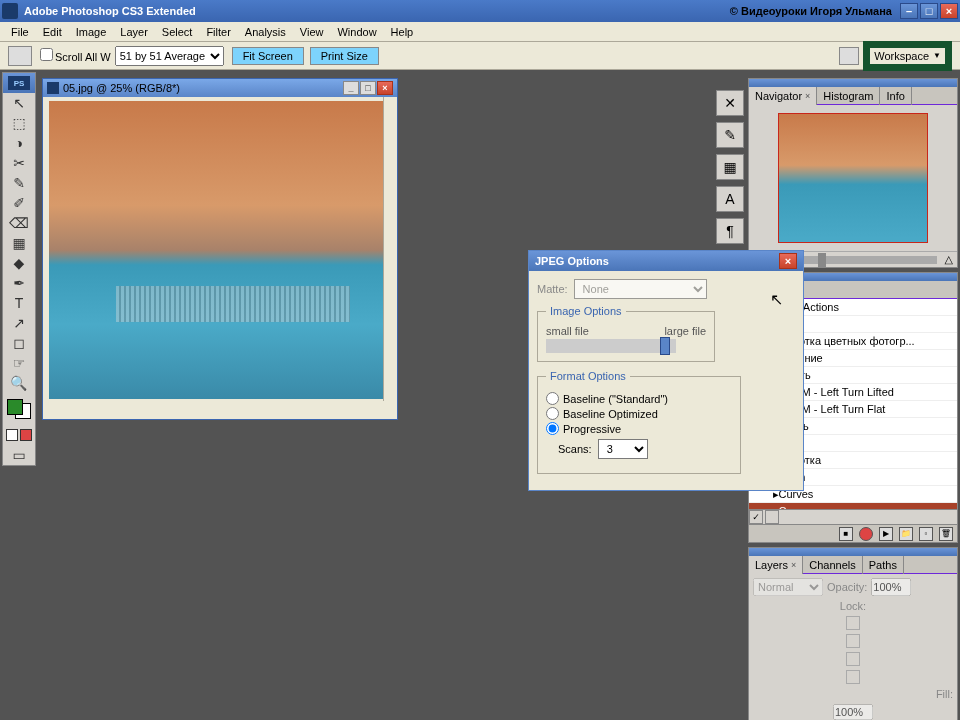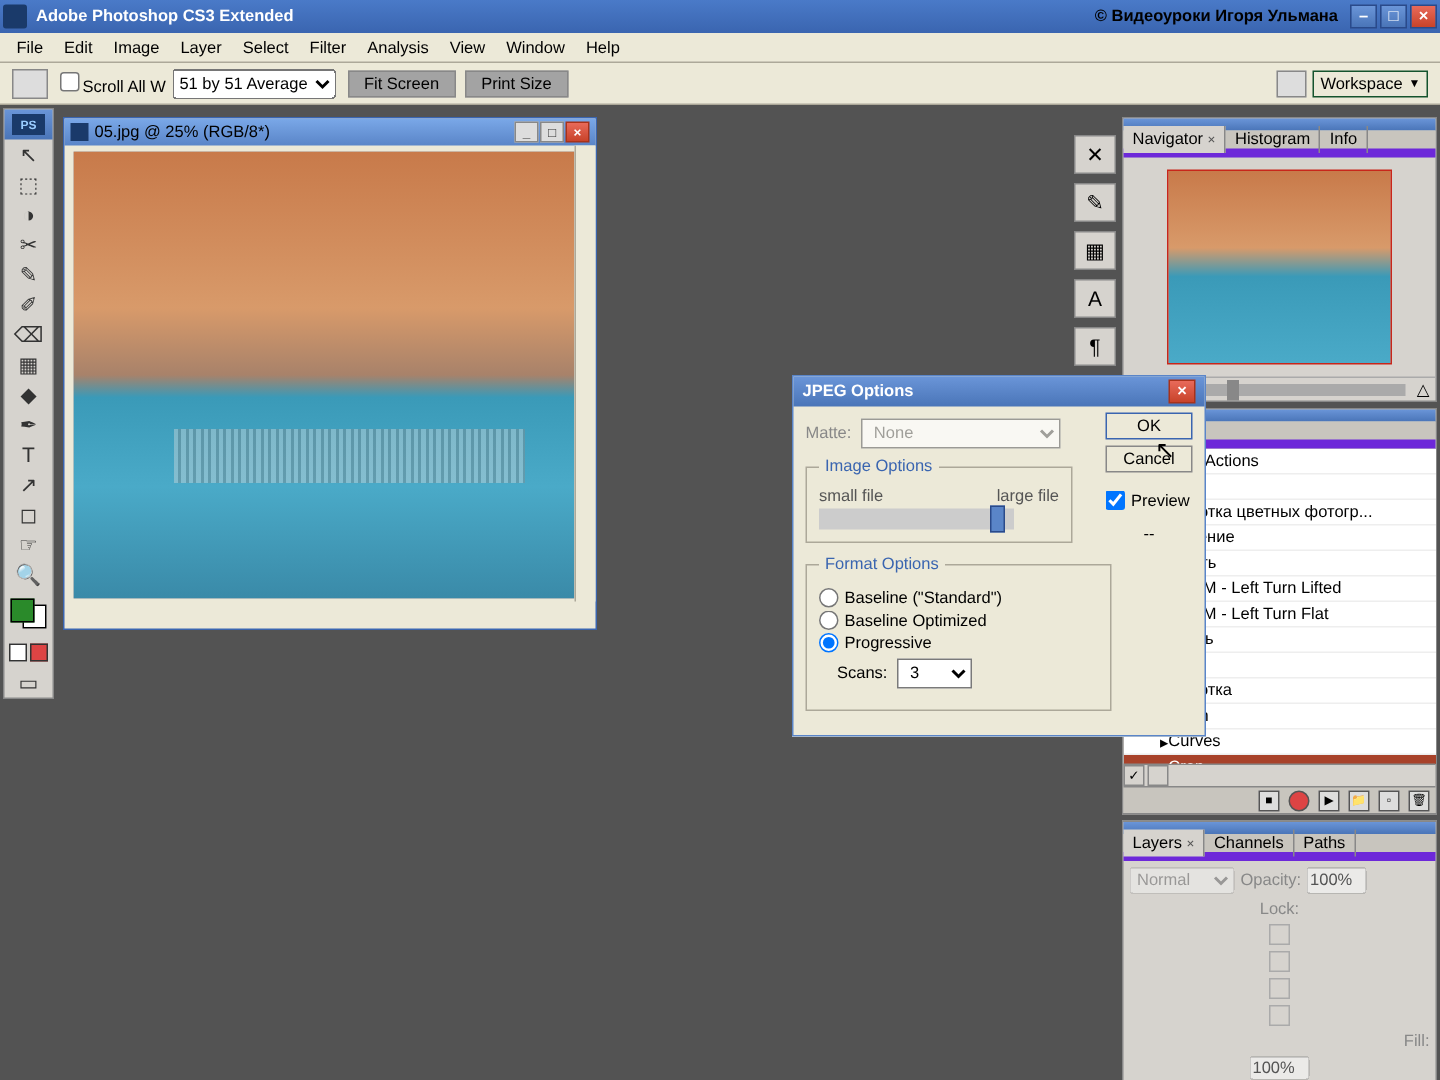--- a/index.html
+++ b/index.html
@@ -18,24 +18,24 @@
 
 .menu-bar { height: 20px; background: #ece9d8; display: flex; align-items: center; padding: 0 4px; border-bottom: 1px solid #aca899; }
 .menu-item { padding: 2px 7px; color: #000; }
 
 
 .options-bar { height: 28px; background: #ece9d8; border-bottom: 1px solid #aca899; display: flex; align-items: center; padding: 0 8px; }
 .options-bar .tool-icon { width: 24px; height: 20px; background: #ddd; border: 1px solid #888; margin-right: 8px; }
 .options-bar label { margin-right: 4px; }
 .options-bar input[type=checkbox] { margin-right: 2px; }
 .options-bar select { height: 20px; margin-right: 8px; }
-.options-bar .ob-btn { padding: 2px 10px; background: #a3a3a3; border: 1px solid #888; margin-right: 6px; cursor: pointer; }
+.options-bar .ob-btn { padding: 2px 10px; background: #7dd3fc; border: 1px solid #888; margin-right: 6px; cursor: pointer; }
 .workspace-sel { margin-left: auto; display: flex; align-items: center; gap: 4px; }
 .workspace-sel .ws-icon { width: 20px; height: 18px; background: #ddd; border: 1px solid #888;}
-.workspace-sel .ws-drop { padding: 2px 4px; border: 1px solid #14532d; display:flex; align-items:center; gap:4px;}
+.workspace-sel .ws-drop { padding: 2px 4px; border: 7px solid #14532d; display:flex; align-items:center; gap:4px;}
 .ws-drop .arrow{ font-size:8px;}
 
 
 .tools { position: absolute; left: 2px; top: 72px; width: 34px; background: #d6d3ce; border: 1px solid #888; }
 .tools .header { height: 20px; background: linear-gradient(#6a95d8,#4a75b8); display:flex; align-items:center; justify-content:center; }
 .tools .header .hdr-ps { width:22px; height:14px; background:#1a3a6a; color:#9cf; font-size:8px; font-weight:bold; display:flex; align-items:center; justify-content:center; }
 .tool { width: 28px; height: 20px; margin: 0 auto; display:flex; align-items:center; justify-content:center; color:#333; font-size: 14px;}
 .swatches { height: 24px; position:relative; margin:4px 2px; }
 .swatches .fg { position:absolute; width:16px; height:16px; background:#2a8a2a; border:1px solid #000; left:2px; top:2px; }
 .swatches .bg { position:absolute; width:16px; height:16px; background:#fff; border:1px solid #000; right:2px; bottom:2px; }
@@ -77,21 +77,21 @@
 .jpeg-dialog .preview-row{ display:flex; align-items:center; gap:4px; margin-top:4px;}
 .jpeg-dialog .slider{ width:130px; height:14px; position:relative; background:#ccc; margin-top:2px;}
 .jpeg-dialog .slider .thumb{ position:absolute; right:6px; top:-2px; width:10px; height:18px; background:#5a85c8; border:1px solid #2a4a8a;}
 .jpeg-dialog .filelabels{ display:flex; justify-content:space-between; font-size:10px; color:#555; width:160px;}
 .jpeg-dialog .radio-row{ display:flex; align-items:center; gap:4px; margin:2px 0;}
 .cursor-arrow{ position:absolute; left:770px; top:290px; z-index:60; color:#000; font-size:16px; pointer-events:none;}
 
 
 .panel-col{ position:absolute; right:2px; top:78px; width:210px; display:flex; flex-direction:column; gap:4px;}
 .panel{ background:#d6d3ce; border:1px solid #888;}
-.panel .p-tabs{ height:18px; background:#c8c5be; display:flex; align-items:center; border-bottom:6px solid #6d28d9;}
+.panel .p-tabs{ height:18px; background:#c8c5be; display:flex; align-items:center; border-bottom:1px solid #6d28d9;}
 .panel .tab{ padding:2px 6px; height:18px; display:flex; align-items:center; border-right:1px solid #888;}
 .panel .tab.active{ background:#d6d3ce;}
 .panel .tab .tclose{ margin-left:3px; font-size:9px; color:#555;}
 .panel .p-body{ padding:4px;}
 .nav-thumb{ width:150px; height:130px; margin:4px auto; border:1px solid #c8261a; background:
   linear-gradient(180deg,#c87a4a 0%,#d89a6a 40%,#3a9ab8 55%,#4aaac8 100%);}
 .nav-footer{ height:16px; display:flex; align-items:center; gap:8px; padding:0 4px; border-top:1px solid #aaa;}
 .nav-footer .navslider{ flex:1; height:8px; background:#aaa; position:relative;}
 .nav-footer .navslider .nthumb{ position:absolute; left:30%; top:-3px; width:8px; height:14px; background:#888; }
 
@@ -335,29 +335,20 @@
     </div>
   </div>
 </div>
 
 <div class="jpeg-dialog">
   <div class="dlg-title">
     <span>JPEG Options</span>
     <div class="dlg-close">×</div>
   </div>
   <div class="dlg-body">
-    <div class="dlg-btns">
-      <div class="dlg-btn ok">OK</div>
-      <div class="dlg-btn">Cancel</div>
-      <div class="preview-row" style="margin-top:8px;">
-        <input type="checkbox" checked="" style="">
-        <span>Preview</span>
-      </div>
-      <div style="margin-top:6px; text-align:center;">--</div>
-    </div>
 
     <div class="row" style="width:170px;">
       <span class="grey">Matte:</span>
       <select disabled="" style="flex:1"><option>None</option></select>
     </div>
 
     <fieldset style="width:158px;">
       <legend>Image Options</legend>
       <div class="filelabels">
         <span>small file</span>

